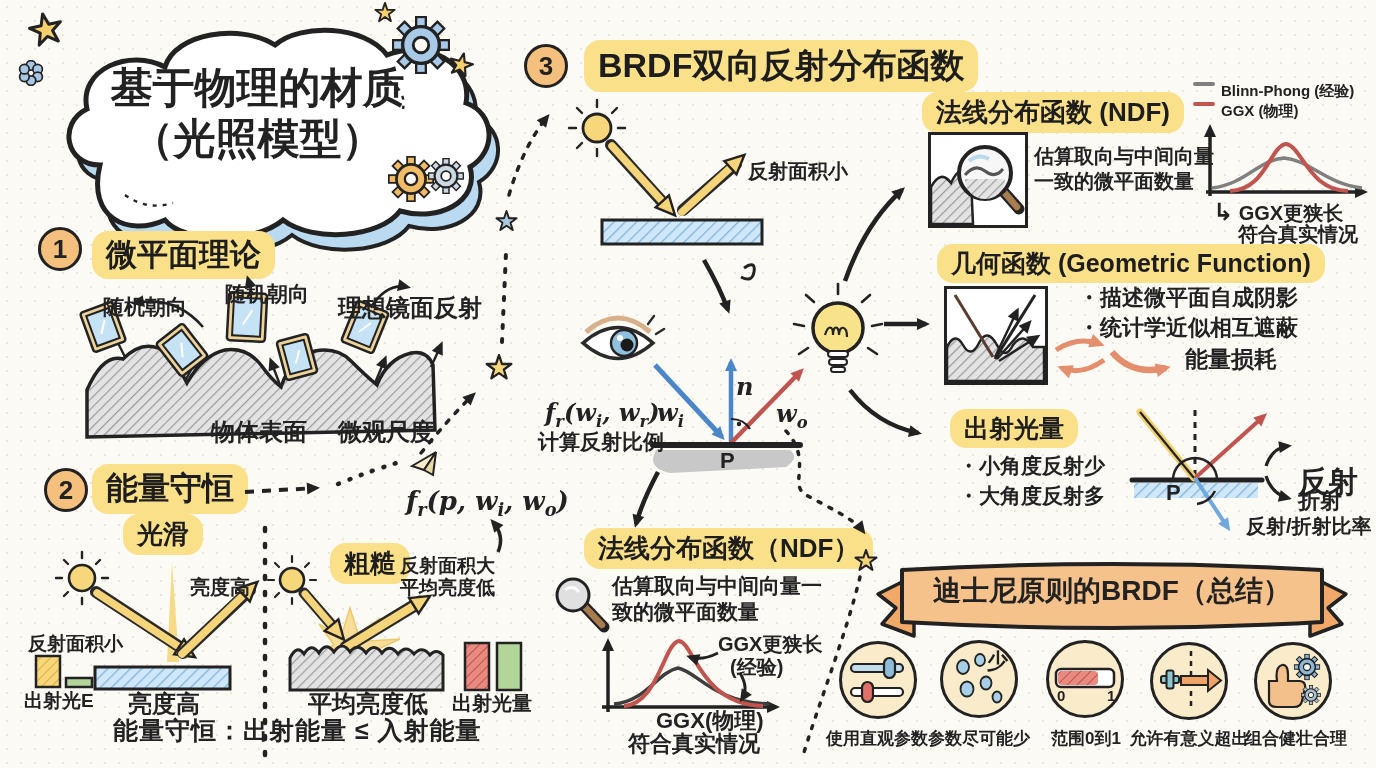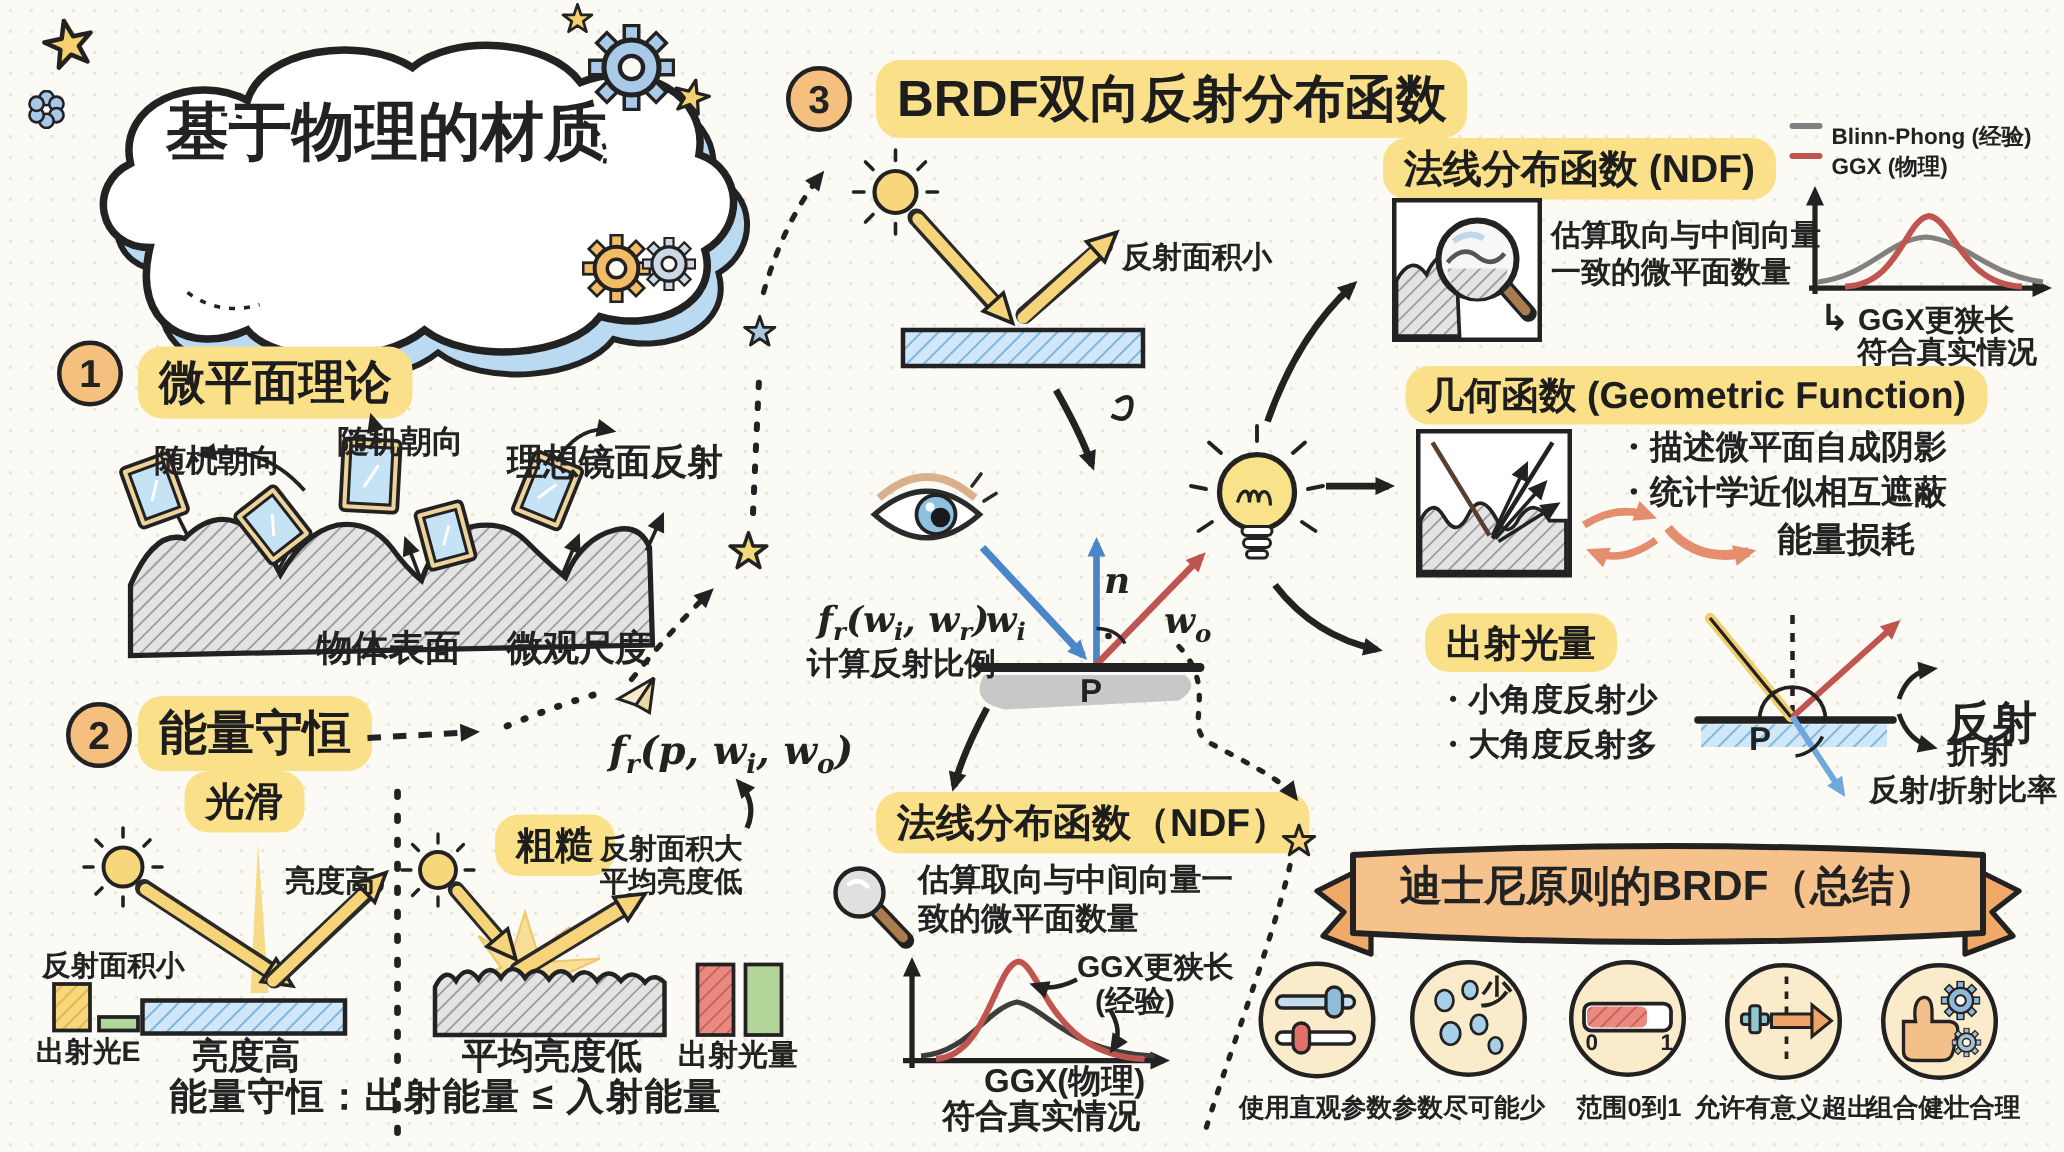--- a/index.html
+++ b/index.html
@@ -105,20 +105,21 @@
            C402,24 448,48 441,88 C470,98 472,136 445,152 C455,187 413,207 375,196 C355,223 288,228 258,205
            C228,230 158,228 140,205 C103,222 62,203 75,150 Z" fill="#ffffff" stroke="#222" stroke-width="5"></path>
   <g stroke="#222" stroke-width="2.4" stroke-dasharray="4,6" fill="none">
     <path d="M95,72 Q115,56 138,64"></path>
         <path d="M355,62 Q382,72 378,94"></path>
         <path d="M100,180 Q122,196 148,188"></path>
   </g>
 </svg>
 <div class="t" style="left:70px;top:62px;width:375px;text-align:center;font-size:42px;line-height:1.22;white-space:normal">
   <div>基于物理的材质</div>
+  <div>（光照模型）</div>
 </div>
 
 <svg class="abs" style="left:0;top:0" width="520" height="240">
   <use href="#star" x="28" y="12" width="36" height="36" fill="#f6d06e" transform="rotate(-12 46 30)"></use>
   <use href="#flower" x="18" y="60" width="26" height="26" fill="#a8c8e8"></use>
   <use href="#star" x="374" y="2" width="22" height="22" fill="#f6d06e"></use>
   <use href="#gear" x="392" y="16" width="58" height="58" fill="#a9c9e9"></use>
   <use href="#star" x="448" y="52" width="26" height="26" fill="#f6d06e" transform="rotate(14 461 65)"></use>
   <use href="#gear" x="388" y="156" width="46" height="46" fill="#f2bc66"></use>
   <use href="#gear" x="428" y="158" width="36" height="36" fill="#ccd9e4"></use>

